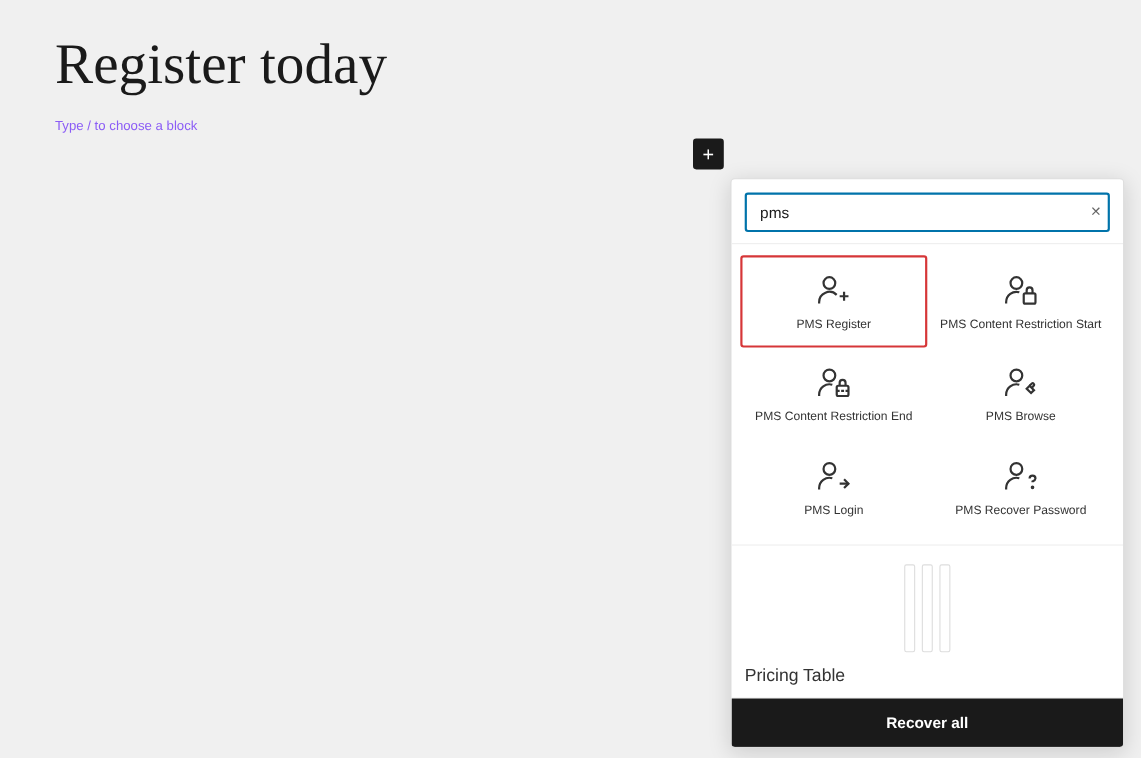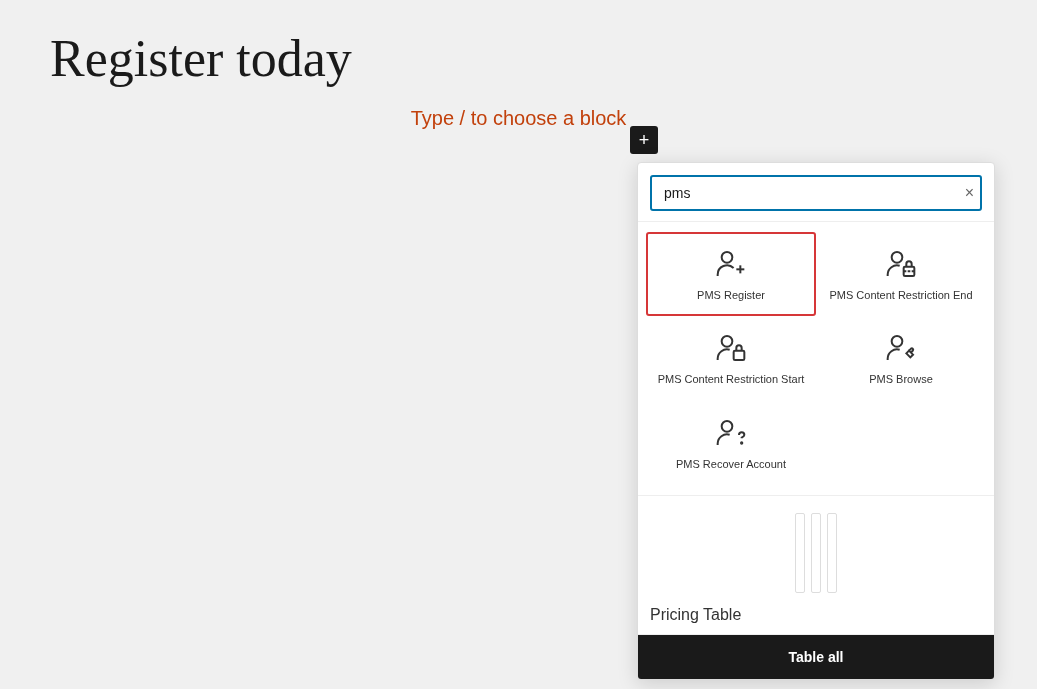--- a/index.html
+++ b/index.html
@@ -19,23 +19,22 @@
     }
     .page-title {
       font-size: 52px;
       font-weight: 300;
       font-family: Georgia, 'Times New Roman', serif;
       color: #1a1a1a;
       margin-bottom: 20px;
       line-height: 1.1;
     }
     .placeholder-hint {
-      font-size: 20px;
-      color: #c2410c;
-      text-align: center;
+      font-size: 12px;
+      color: #8b5cf6;
     }
     .add-block-button {
       position: absolute;
       top: 126px;
       left: 630px;
       width: 28px;
       height: 28px;
       background: #1a1a1a;
       color: white;
       border: none;
@@ -43,21 +42,21 @@
       font-size: 18px;
       cursor: pointer;
       display: flex;
       align-items: center;
       justify-content: center;
       line-height: 1;
     }
     .block-picker {
       position: absolute;
       top: 162px;
-      left: 637px;
+      left: 664px;
       width: 358px;
       background: white;
       border: 1px solid #ddd;
       border-radius: 4px;
       box-shadow: 0 4px 20px rgba(0,0,0,0.15);
       overflow: hidden;
     }
     .search-container {
       padding: 12px 12px 10px;
       border-bottom: 1px solid #eee;
@@ -231,61 +230,72 @@
         <span class="block-label">PMS Register</span>
       </div>
 
       <div class="block-item">
         <div class="block-icon">
           <svg viewBox="0 0 24 24" xmlns="http://www.w3.org/2000/svg">
             <circle cx="9" cy="7" r="4"></circle>
             <path d="M2 21v-1a7 7 0 0 1 9-6.7"></path>
             <rect x="14" y="14" width="8" height="7" rx="1"></rect>
             <path d="M16 14v-2a2 2 0 0 1 4 0v2"></path>
-            <line x1="14" y1="17.5" x2="22" y2="17.5" stroke-dasharray="2 1"></line>
-          </svg>
-        </div>
-        <span class="block-label">PMS Content Restriction End</span>
+          </svg>
+        </div>
+        <span class="block-label">PMS Content Restriction Start</span>
       </div>
 
       <div class="block-item">
         <div class="block-icon">
           <svg viewBox="0 0 24 24" xmlns="http://www.w3.org/2000/svg">
             <circle cx="9" cy="7" r="4"></circle>
             <path d="M2 21v-1a7 7 0 0 1 9-6.7"></path>
             <rect x="14" y="14" width="8" height="7" rx="1"></rect>
             <path d="M16 14v-2a2 2 0 0 1 4 0v2"></path>
-          </svg>
-        </div>
-        <span class="block-label">PMS Content Restriction Start</span>
+            <line x1="14" y1="17.5" x2="22" y2="17.5" stroke-dasharray="2 1"></line>
+          </svg>
+        </div>
+        <span class="block-label">PMS Content Restriction End</span>
       </div>
 
       <div class="block-item">
         <div class="block-icon">
           <svg viewBox="0 0 24 24" xmlns="http://www.w3.org/2000/svg">
             <circle cx="9" cy="7" r="4"></circle>
             <path d="M2 21v-1a7 7 0 0 1 9-6.7"></path>
             <path d="M16 16l2-2 3 3-2 2z"></path>
             <path d="M18 14l1.5-1.5a1 1 0 0 1 1.4 1.4L19.4 15.5"></path>
           </svg>
         </div>
         <span class="block-label">PMS Browse</span>
       </div>
 
+      <div class="block-item">
+        <div class="block-icon">
+          <svg viewBox="0 0 24 24" xmlns="http://www.w3.org/2000/svg">
+            <circle cx="9" cy="7" r="4"></circle>
+            <path d="M2 21v-1a7 7 0 0 1 9-6.7"></path>
+            <path d="M16 17h6"></path>
+            <polyline points="19 14 22 17 19 20"></polyline>
+          </svg>
+        </div>
+        <span class="block-label">PMS Login</span>
+      </div>
 
       <div class="block-item">
         <div class="block-icon">
           <svg viewBox="0 0 24 24" xmlns="http://www.w3.org/2000/svg">
             <circle cx="9" cy="7" r="4"></circle>
             <path d="M2 21v-1a7 7 0 0 1 9-6.7"></path>
             <path d="M18 13.5c0-1.1.9-2 2-2s2 .9 2 2c0 1-1 1.5-2 2v.5"></path>
             <circle cx="20" cy="19.5" r="0.5" fill="#333"></circle>
           </svg>
         </div>
-        <span class="block-label">PMS Recover Account</span>
+        <span class="block-label">PMS Recover Password</span>
       </div>
     </div>
 
     <div class="preview-section">
       <div class="preview-image">
         <div class="pricing-preview">
           <div class="pricing-card silver">
             <div class="pricing-card-header"></div>
             <div class="pricing-line"></div>
             <div class="pricing-line short"></div>
@@ -313,15 +323,15 @@
             <div class="pricing-line short"></div>
             <div class="pricing-line medium"></div>
             <div class="pricing-line short"></div>
             <div class="pricing-btn-preview"></div>
           </div>
         </div>
       </div>
       <p class="pricing-label">Pricing Table</p>
     </div>
 
-    <button class="browse-all-btn">Table all</button>
+    <button class="browse-all-btn">Recover all</button>
   </div>
 </div>
 
 </body></html>

